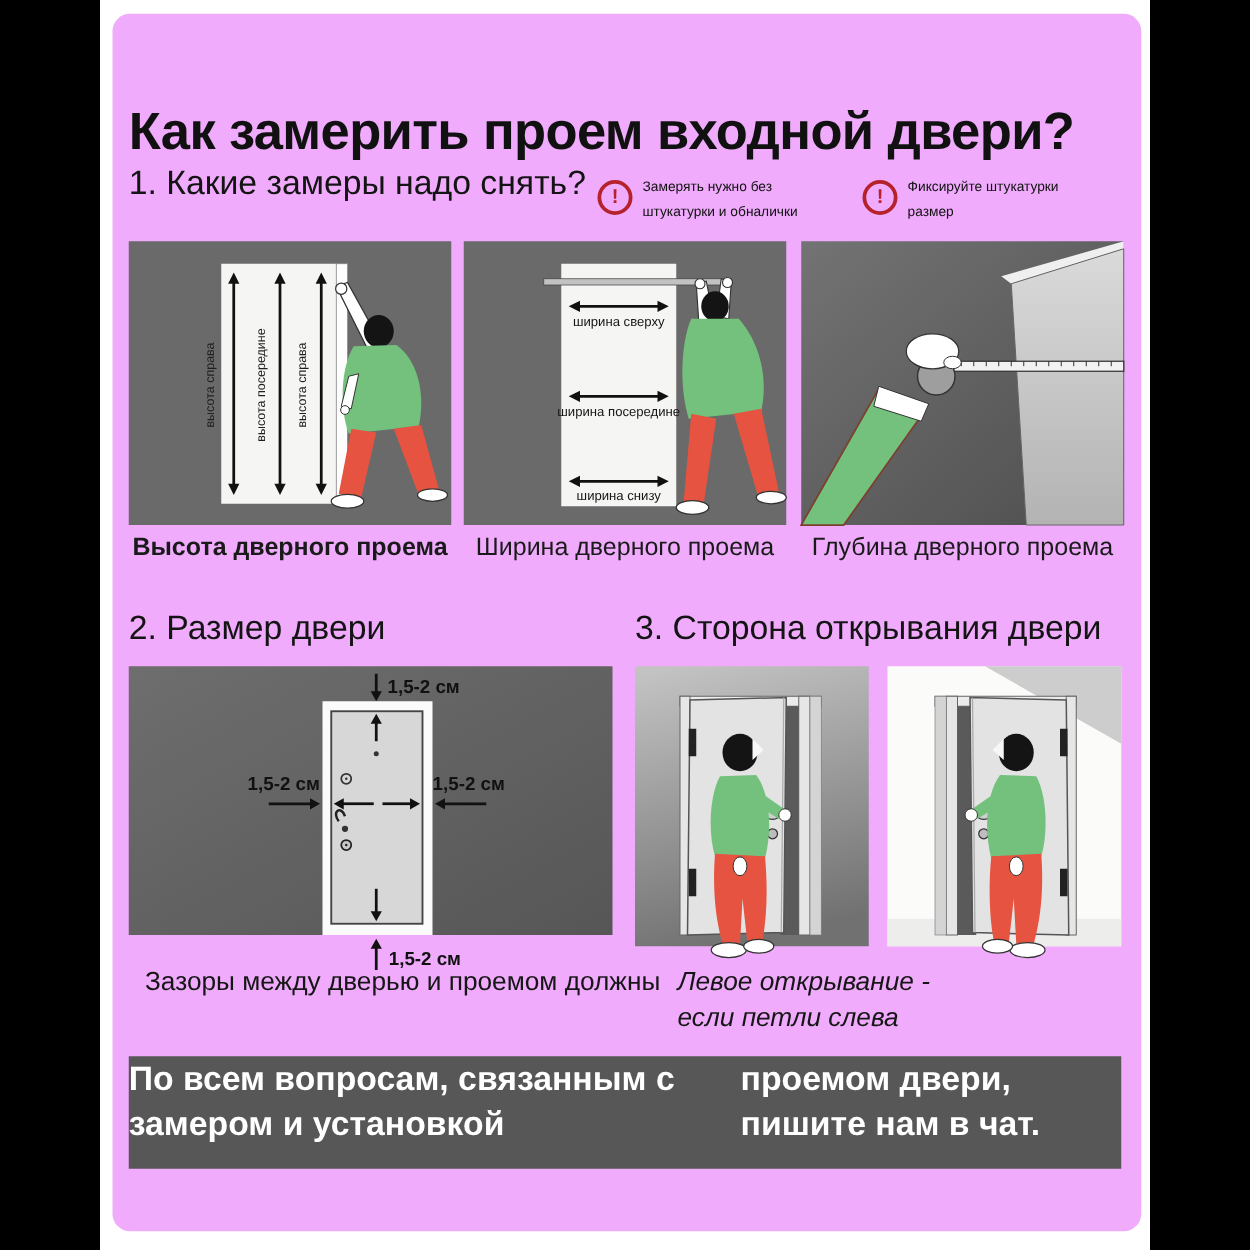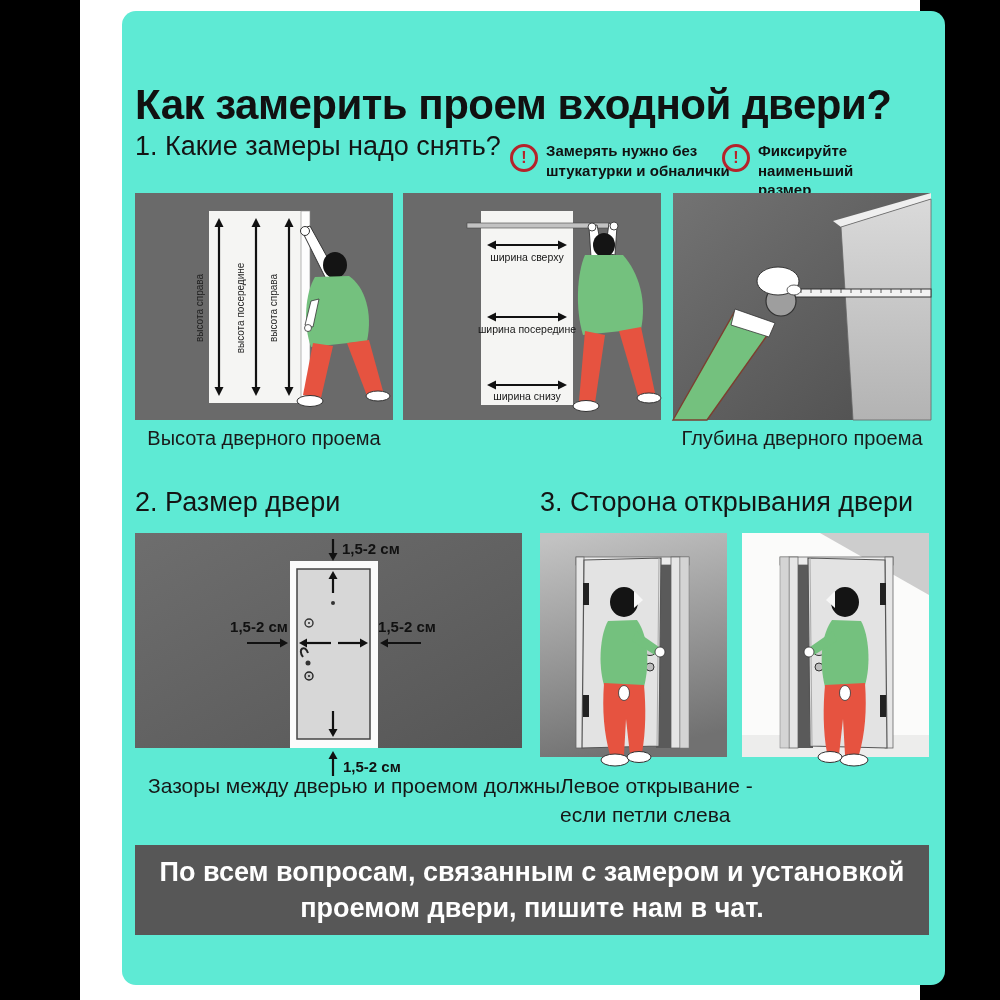--- a/index.html
+++ b/index.html
@@ -6,67 +6,67 @@
   body{
     width:1000px;height:1000px;position:relative;background:#ffffff;
     font-family:"Liberation Sans","DejaVu Sans",sans-serif;color:#161616;
     overflow:hidden;
   }
   .side-bar{position:absolute;top:0;height:1000px;background:#000;}
   .side-bar.left{left:0;width:80px;}
   .side-bar.right{left:920px;width:80px;}
   .card{
     position:absolute;left:90px;top:11px;width:823px;height:974px;
-    background:#5eead4;border-radius:14px;margin-left:32px;
+    background:#f0abfc;border-radius:14px;
   }
   .title{
     position:absolute;left:13px;top:70px;width:800px;margin:0;
     font-size:42px;font-weight:600;letter-spacing:-0.5px;color:#111;
   }
   .sec-heading{
     position:absolute;font-size:27px;font-weight:500;color:#141414;
   }
   .s1-heading{left:13px;top:120px;}
   .s2-heading{left:13px;top:476px;}
   .s3-heading{left:418px;top:476px;}
   .warning{position:absolute;top:130px;display:flex;gap:8px;align-items:flex-start;}
   .warning.w1{left:388px;width:232px;}
   .warning.w2{left:600px;width:212px;}
   .warn-icon{
     flex:0 0 auto;width:22px;height:22px;margin-top:3px;border:3px solid #b5222b;border-radius:50%;
     display:flex;align-items:center;justify-content:center;
     color:#b5222b;font-weight:700;font-size:16px;line-height:1;
   }
-  .warn-text{font-size:15px;font-weight:700;line-height:19.5px;color:#111;}
+  .warn-text{font-size:11px;font-weight:400;line-height:19.5px;color:#111;}
   .panel{position:absolute;top:182px;width:258px;height:227px;}
   .panel svg{display:block;overflow:visible;}
   .p1{left:13px;} .p2{left:281px;} .p3{left:551px;}
   .panel-caption{
     position:absolute;top:416px;width:258px;text-align:center;
     font-size:20px;color:#1a1a1a;
   }
-  .c1{left:13px;} .c2{left:281px;} .c3{left:551px;}
+  .c1{left:13px;font-weight:bold;} .c2{left:281px;} .c3{left:551px;}
   .s2-figure{position:absolute;left:13px;top:522px;width:387px;height:245px;}
   .s2-figure svg{display:block;overflow:visible;}
   .s2-caption{
     position:absolute;left:26px;top:760px;width:420px;
     font-size:21px;line-height:29px;color:#161616;
   }
   .s3-panel{position:absolute;top:522px;width:187px;height:242px;}
   .s3-panel svg{display:block;overflow:visible;}
   .s3l{left:418px;} .s3r{left:620px;}
   .s3-caption{
     position:absolute;top:760px;width:230px;
     font-size:21px;line-height:29px;color:#161616;
   }
-  .s3cl{left:438px;} .s3cr{left:630px;}
+  .s3cl{left:452px;font-style:italic;} .s3cr{left:630px;}
   .banner{
     position:absolute;left:13px;top:834px;width:794px;height:90px;
-    background:#575757;display:flex;flex-direction:column;justify-content:center;
-    text-align:center;color:#fff;font-weight:700;font-size:27px;line-height:36px;
+    background:#575757;display:flex;flex-direction:row;justify-content:center;
+    color:#fff;font-weight:700;font-size:27px;line-height:36px;
   }
   svg text{font-family:"Liberation Sans","DejaVu Sans",sans-serif;}
   .arrow-line{stroke:#111;stroke-width:2.2;}
   .arrow-head{fill:#111;}
 </style>
 </head>
 <body>
 
 <svg width="0" height="0" style="position:absolute" aria-hidden="true">
   <defs>
@@ -111,21 +111,21 @@
     <span class="warn-text">
       <span>Замерять нужно без</span><br>
       <span>штукатурки и обналички</span>
     </span>
   </div>
   <div class="warning w2">
     <span class="warn-icon">
         <span>!</span>
       </span>
     <span class="warn-text">
-      <span>Фиксируйте наименьший</span><br>
+      <span>Фиксируйте штукатурки</span><br>
       <span>размер</span>
     </span>
   </div>
 
   <div class="panel p1">
     <svg viewBox="0 0 258 227" width="258" height="227">
       <rect width="258" height="227" fill="#6a6a6a"></rect>
       <rect x="74" y="18" width="92" height="192" fill="#f5f5f3"></rect>
       <rect x="166" y="18" width="9" height="192" fill="#fdfdfd" stroke="#888" stroke-width="0.6"></rect>
       <g>
@@ -226,20 +226,21 @@
         <polygon points="0,227 62,118 100,134 34,227" fill="#74c17e" stroke="#7c3f30" stroke-width="1.4"></polygon>
         <polygon points="62,116 102,130 96,144 58,132" fill="#fff" stroke="#333" stroke-width="0.8"></polygon>
         <circle cx="108" cy="108" r="15" fill="#9e9e9e" stroke="#333" stroke-width="1.2"></circle>
         <ellipse cx="105" cy="88" rx="21" ry="14" fill="#fff" stroke="#333" stroke-width="1"></ellipse>
         <ellipse cx="121" cy="97" rx="7" ry="5" fill="#fff" stroke="#333" stroke-width="0.8"></ellipse>
       </g>
     </svg>
   </div>
 
   <div class="panel-caption c1">Высота дверного проема</div>
+  <div class="panel-caption c2">Ширина дверного проема</div>
   <div class="panel-caption c3">Глубина дверного проема</div>
 
   <div class="sec-heading s2-heading">2. Размер двери</div>
 
   <div class="s2-figure">
     <svg viewBox="0 0 387 245" width="387" height="245">
       <defs>
         <linearGradient id="wall2" x1="0" y1="0" x2="1" y2="1">
           <stop offset="0" stop-color="#6e6e6e"></stop>
             <stop offset="1" stop-color="#565656"></stop>

